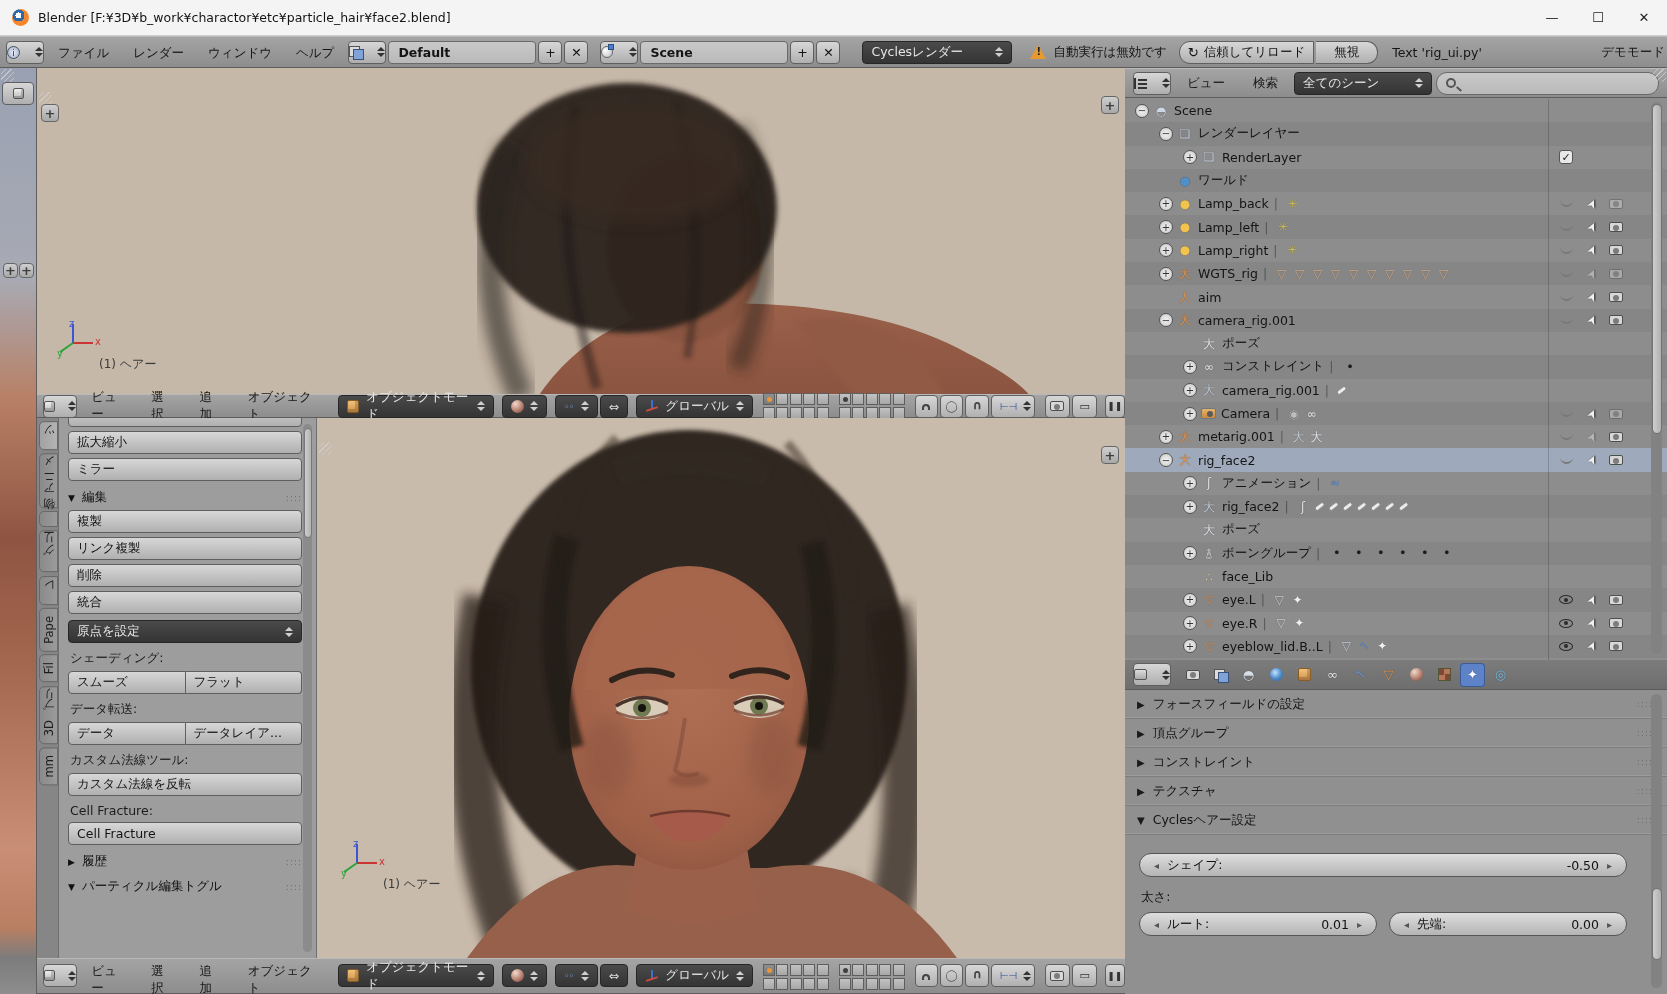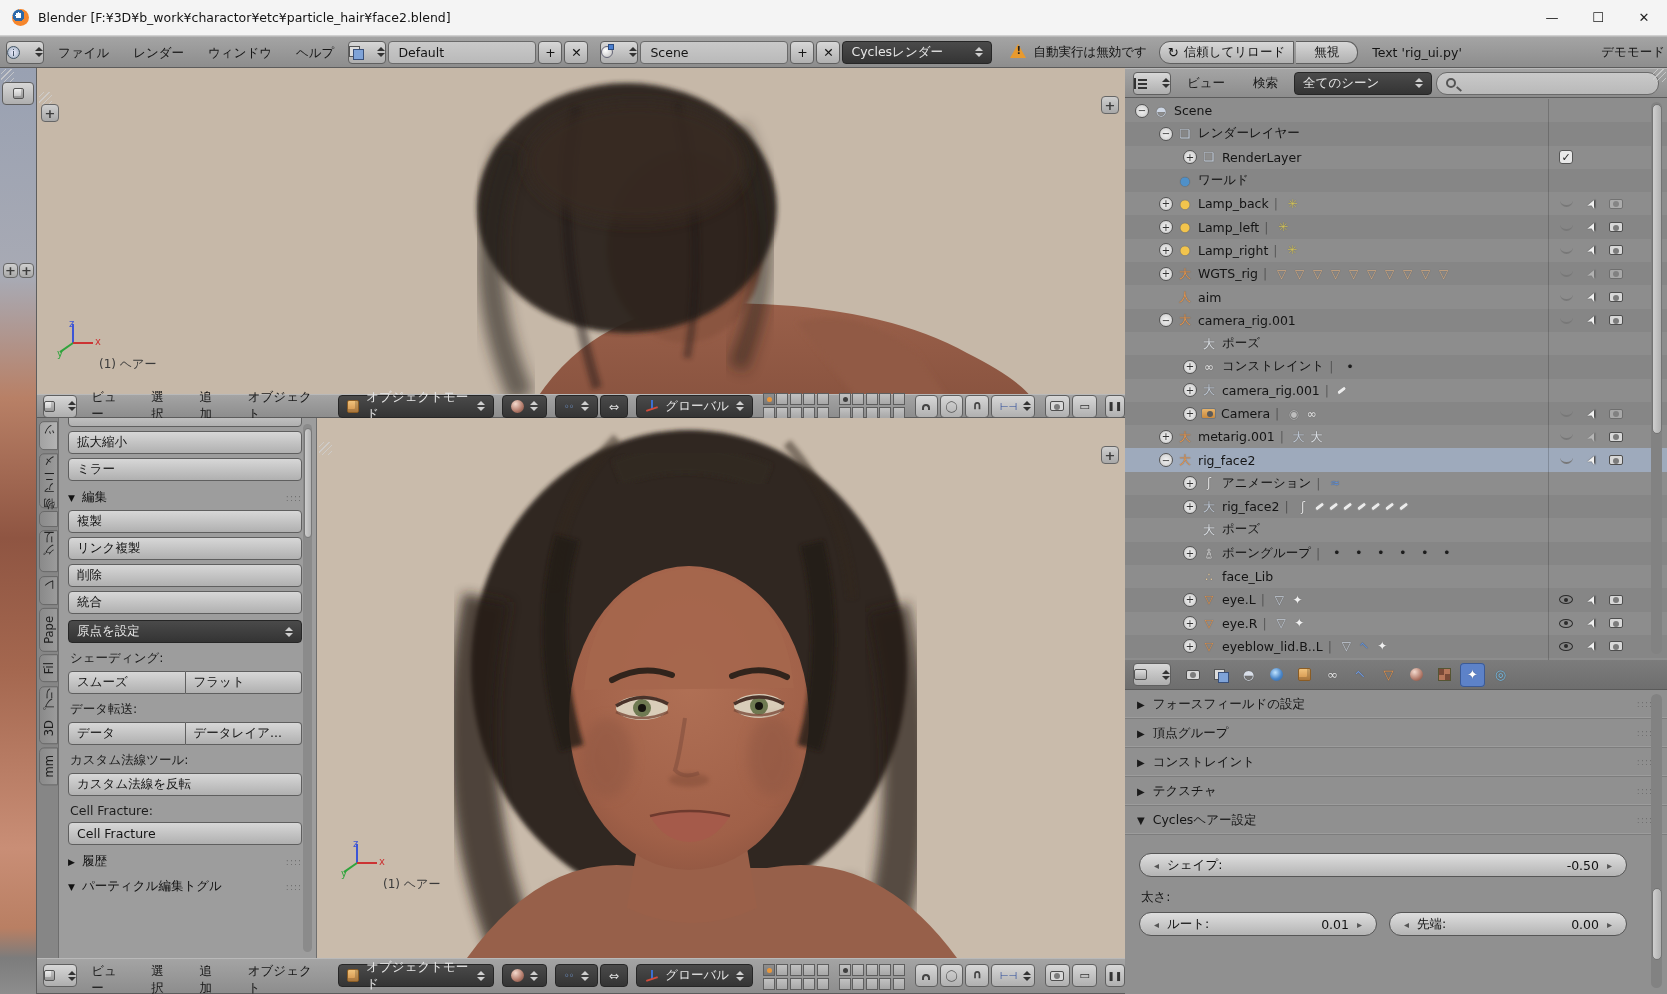--- a/index.html
+++ b/index.html
@@ -34,21 +34,21 @@
   #blender-logo { width:17px; height:17px; margin:0 9px 0 12px; border-radius:50%;
     background:radial-gradient(circle at 38% 38%, #fff 0 3px, #2d68a8 3px 6px, #f5862c 6px 100%); }
   #win-controls { margin-left:auto; display:flex; height:100%; }
   .winbtn { width:46px; height:100%; display:flex; align-items:center; justify-content:center; color:#222; font-size:13px; }
 
   
   #infobar { left:0; top:36px; width:1667px; height:32px; display:flex; align-items:center; gap:2px; }
   .edbtn { width:38px; height:23px; background:linear-gradient(#d7d7d7,#aeaeae); border:1px solid #5f5f5f;
     border-radius:4px; display:flex; align-items:center; justify-content:center; gap:2px; }
   .field { background:linear-gradient(#c9c9c9,#b9b9b9); border:1px solid #6a6a6a; border-radius:4px;
-    height:23px; display:flex; align-items:center; padding:0 9px; }
+    height:23px; display:flex; align-items:center; padding:0 9px;font-weight:bold; }
   #warn-tri { width:0; height:0; border-left:8px solid transparent; border-right:8px solid transparent;
     border-bottom:14px solid #e89a2e; position:relative; }
   #warn-tri:after { content:"!"; position:absolute; left:-2px; top:1px; font-size:10px; font-weight:bold; color:#222; }
 
   
   .ic { display:inline-flex; align-items:center; justify-content:center; width:16px; height:16px; font-size:12px; line-height:1; }
   .ic-cube { width:13px; height:13px; background:linear-gradient(#f0c27c,#d2924a); border:1px solid #8a5c24;
     border-radius:2px; box-shadow:inset -3px -3px 0 rgba(0,0,0,.18); }
   .ic-sphere { width:13px; height:13px; border-radius:50%; background:radial-gradient(circle at 35% 30%,#f3d9cd,#b07868 60%,#6e4437); }
   .ic-globe { width:13px; height:13px; border-radius:50%; background:radial-gradient(circle at 40% 35%,#bfe3ff,#4a86c8 55%,#2f5e97); }
@@ -204,28 +204,28 @@
       <span class="updown dk">
           <i class="u"></i>
           <i class="d"></i>
         </span>
     </div>
     <div class="field" style="width:148px">
       <span>Scene</span>
     </div>
     <div class="btn sq" style="width:24px">+</div>
     <div class="btn sq" style="width:24px">✕</div>
-    <div class="dark" style="width:150px;margin-left:0">
+    <div class="dark" style="width:150px;margin-left:20px">
       <span>Cyclesレンダー</span>
       <span class="updown">
           <i class="u"></i>
           <i class="d"></i>
         </span>
     </div>
-    <div style="display:flex;gap:7px;margin-left:16px">
+    <div style="display:flex;align-items:center;gap:7px;margin-left:16px">
       <span id="warn-tri"></span>
       <span>自動実行は無効です</span>
     </div>
     <div class="btn" style="margin-left:10px;border-radius:11px 0 0 11px">
       <span style="margin-right:5px;font-size:13px">↻</span>
       <span>信頼してリロード</span>
     </div>
     <div class="btn" style="border-left:none;border-radius:0 11px 11px 0;width:62px;justify-content:center">
       <span>無視</span>
     </div>

